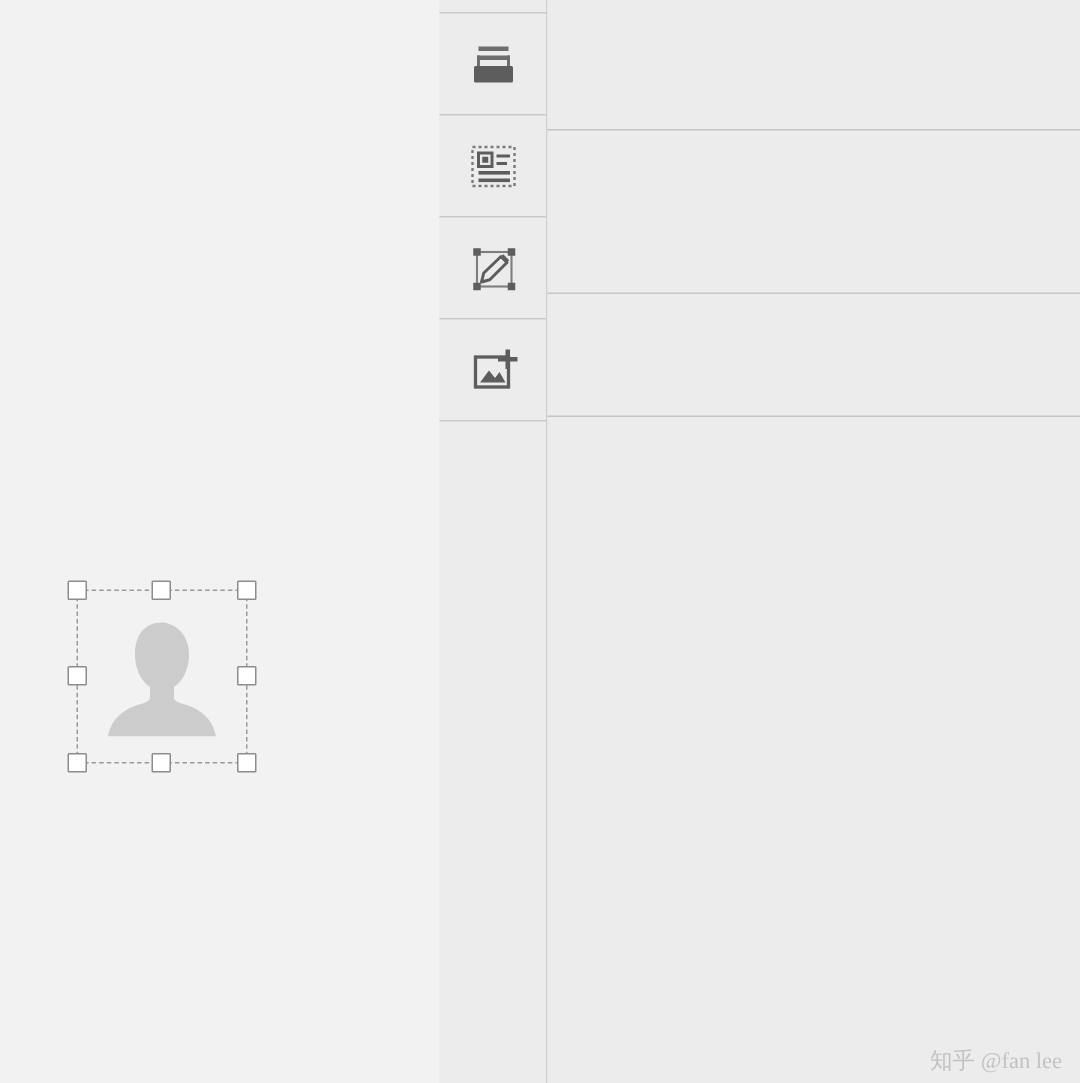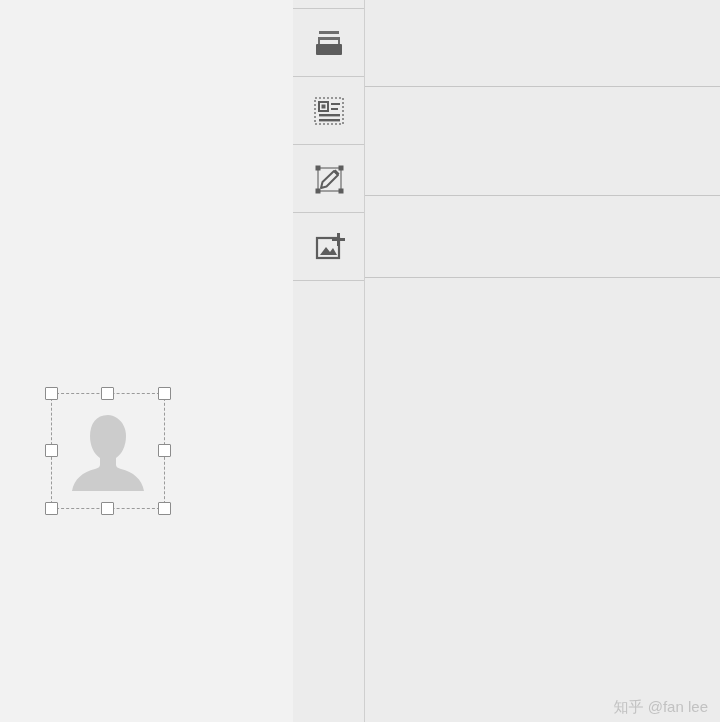--- a/index.html
+++ b/index.html
@@ -128,21 +128,21 @@
     background: #c6c6c6;
   }
 
   
   #watermark {
     position: absolute;
     right: 12px;
     bottom: 5px;
     font-size: 15px;
     color: #c2c2c2;
-    font-family: Liberation Sans, sans-serif;
+    font-family: Liberation Serif, serif;
     white-space: nowrap;
   }
 </style>
 </head>
 <body>
 
 <div id="app">
 
   <div id="canvas-area">
     <div id="selection-group">

